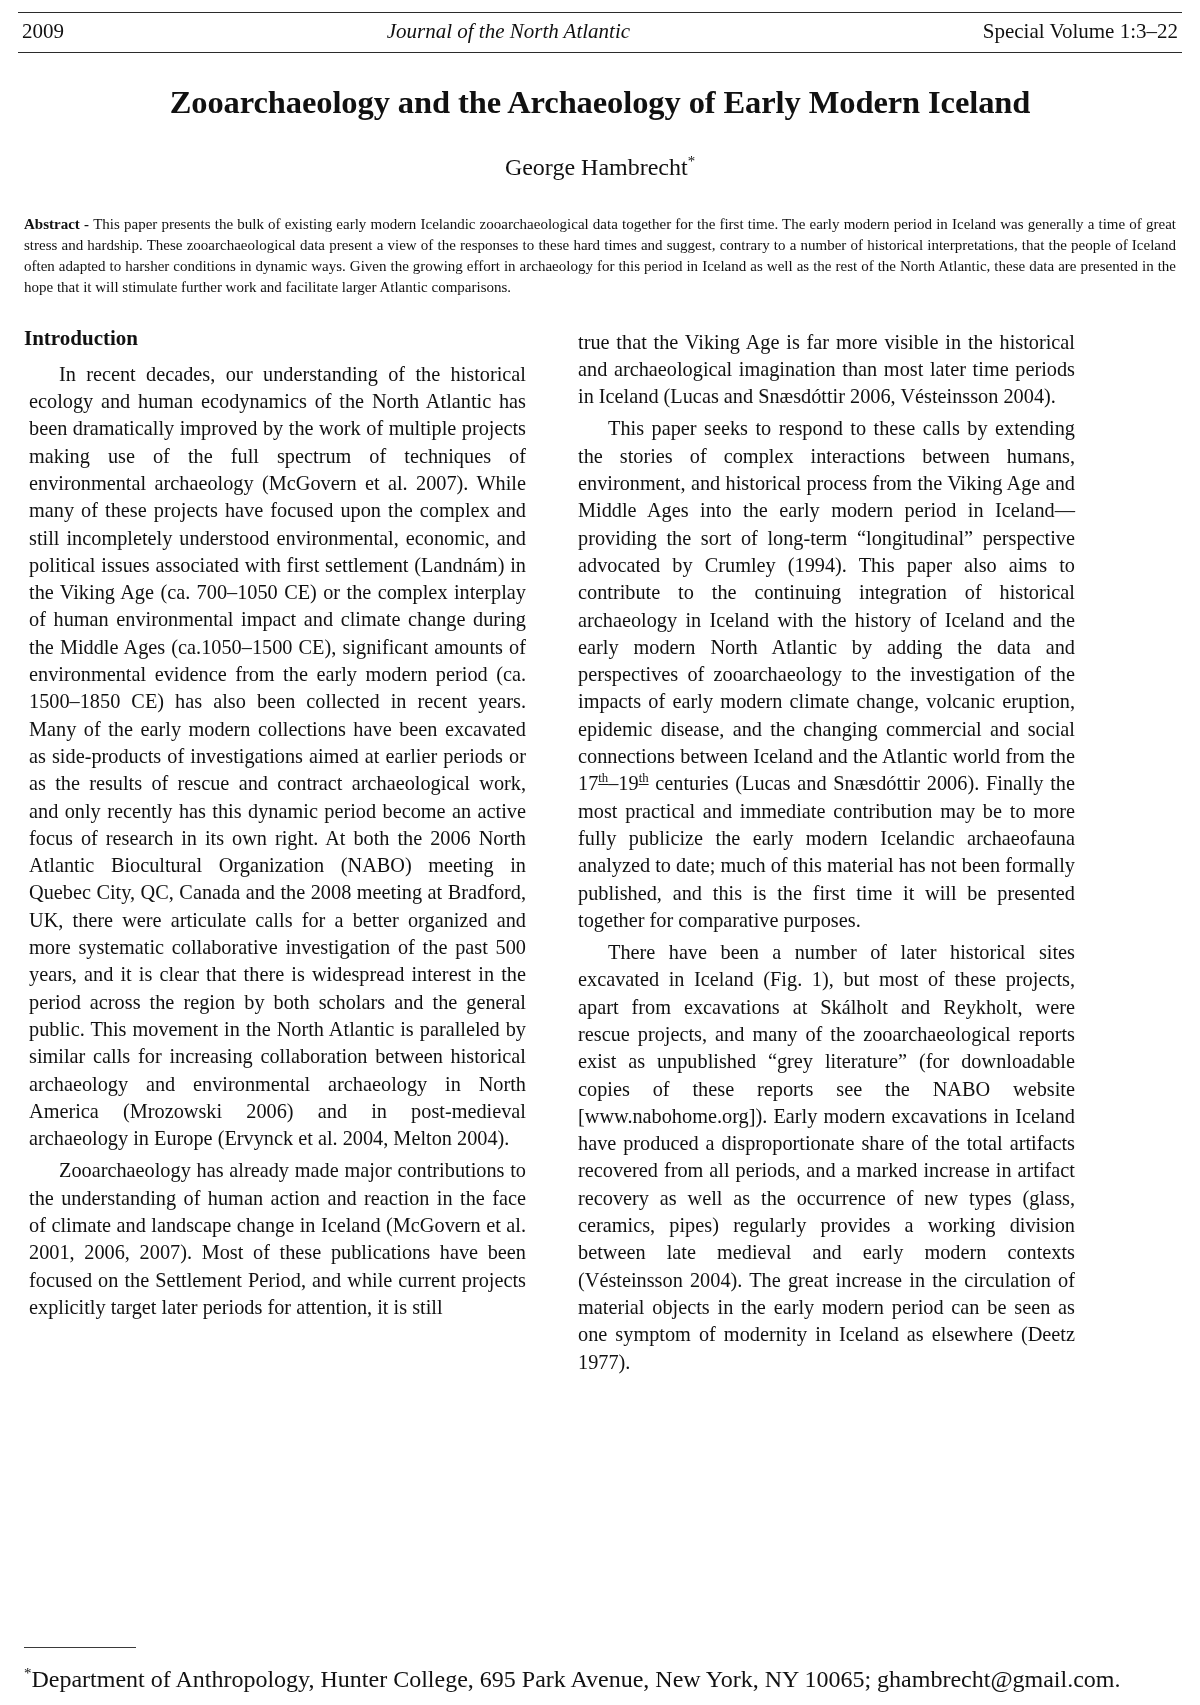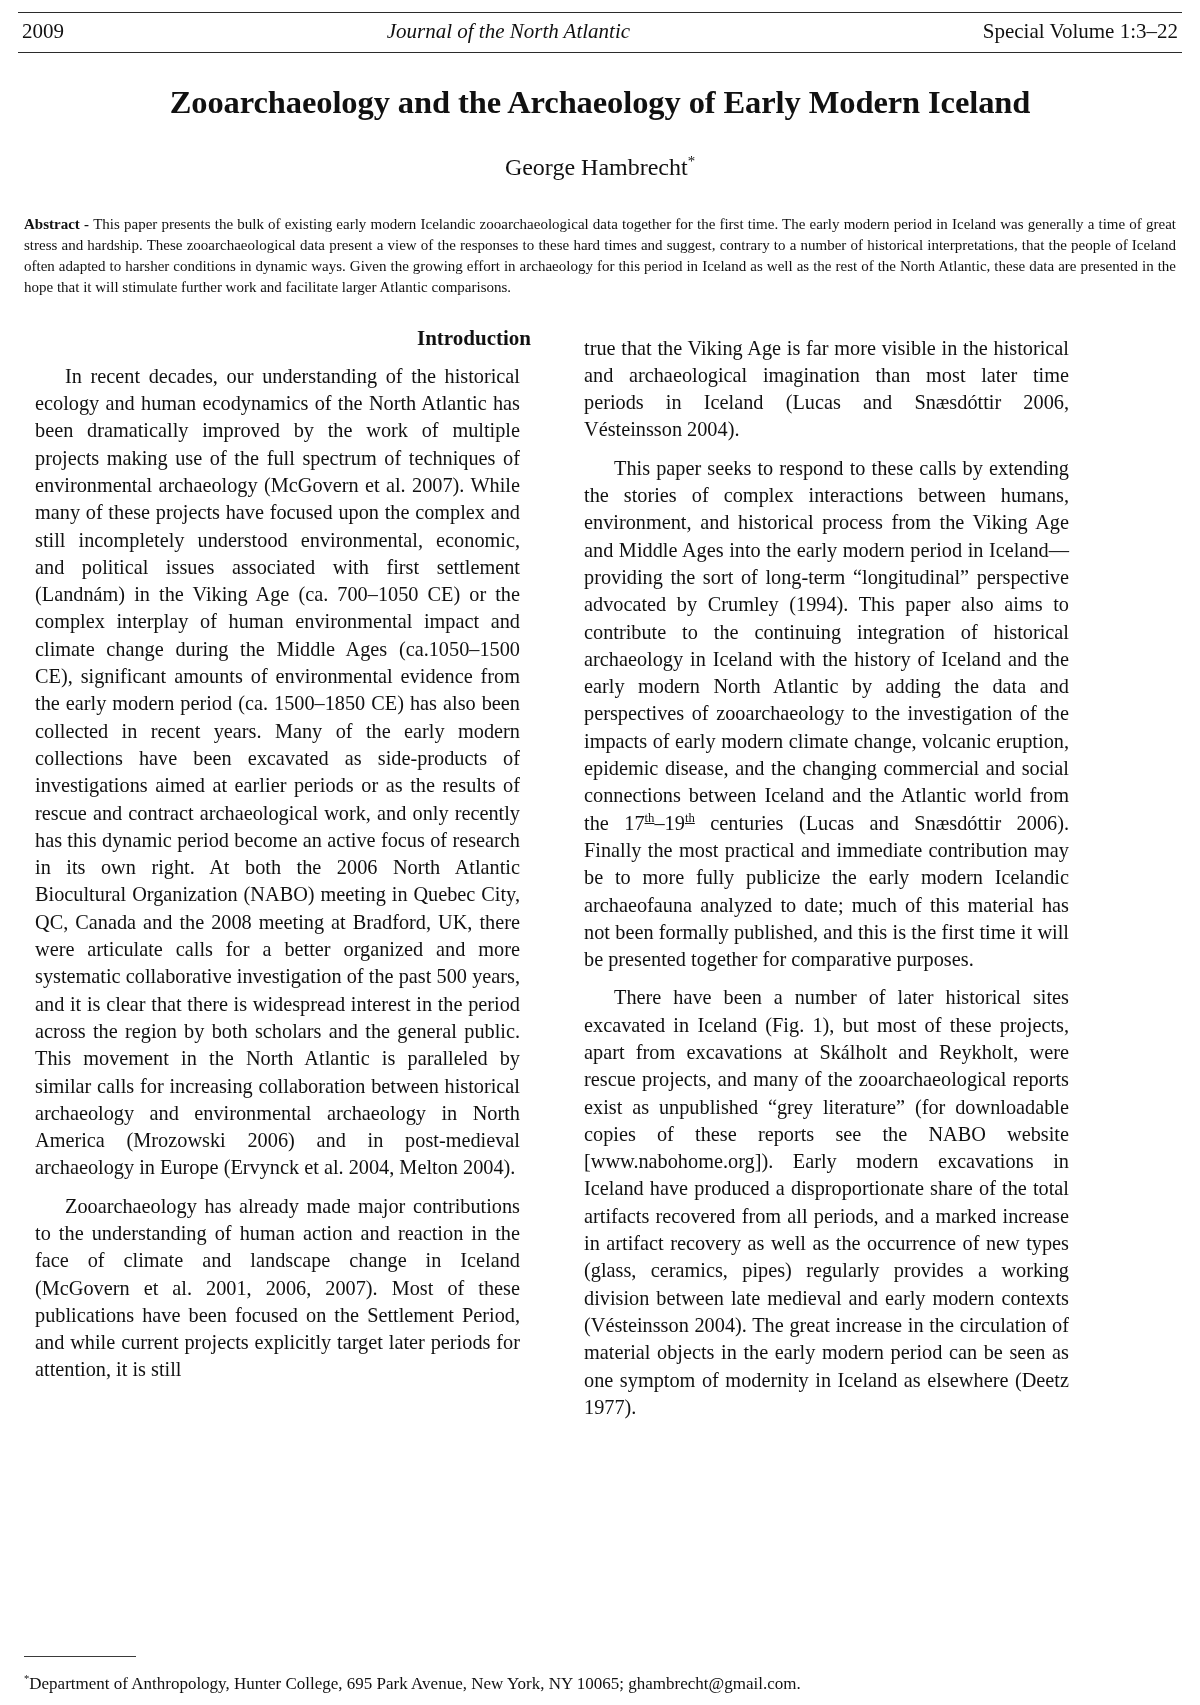--- a/index.html
+++ b/index.html
@@ -95,27 +95,27 @@
     margin: 26px 6px 0 6px;
   }
   .col {
     width: 507px;
     font-size: 20.3px;
     line-height: 1.345;
     text-align: justify;
     text-justify: inter-word;
   }
   .section-head {
-    text-align: right;
+    text-align: left;
     font-weight: bold;
     font-size: 21px;
     margin: 0 0 9px 0;
   }
   .col p {
-    margin: 11px;
+    margin: 5px;
     text-indent: 30px;
   }
   .col p.noindent { text-indent: 0; }
   .col sup {
     font-size: 0.63em;
     vertical-align: super;
     line-height: 0;
     text-decoration: underline;
   }
 
@@ -126,21 +126,21 @@
     right: 24px;
     bottom: 22px;
   }
   .footnote-rule {
     width: 112px;
     border: 0;
     border-top: 1.5px solid #3a3a3a;
     margin: 0 0 16px 0;
   }
   .footnote {
-    font-size: 17px;
+    font-size: 24px;
     line-height: 1.3;
   }
   .footnote sup {
     font-size: 0.62em;
     vertical-align: super;
     line-height: 0;
   }
 </style>
 </head>
 <body>

